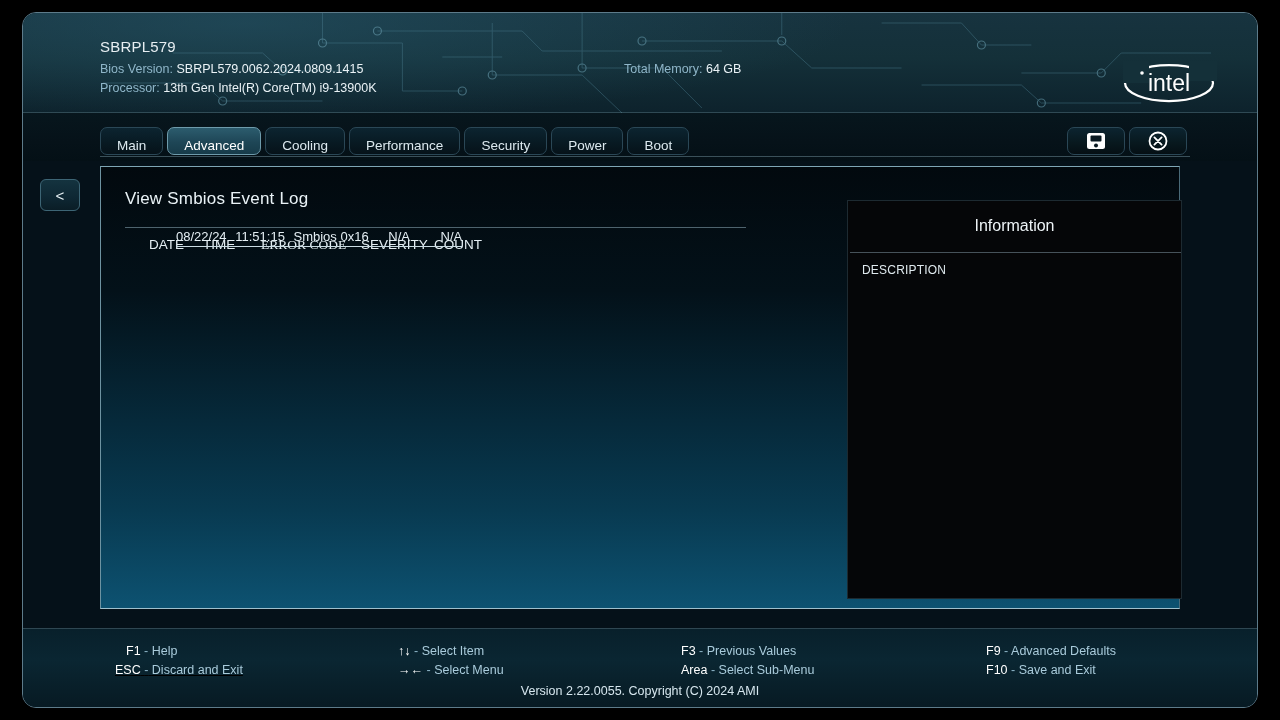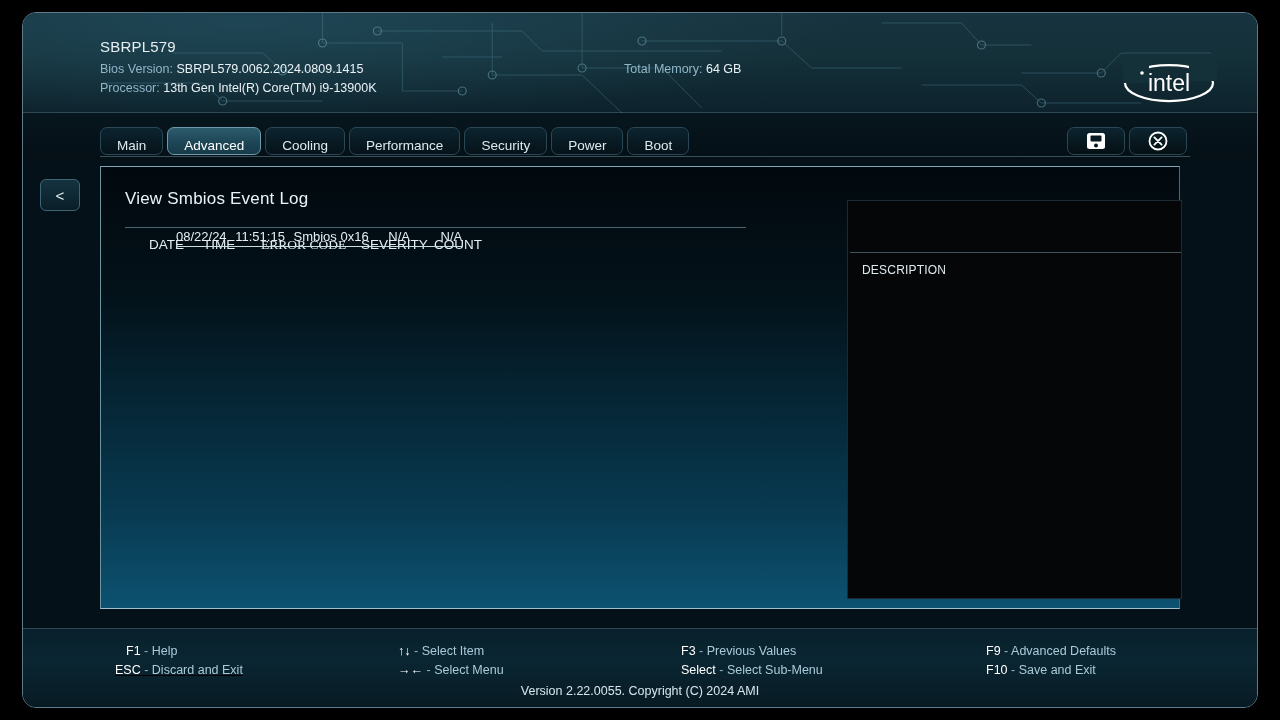--- a/index.html
+++ b/index.html
@@ -445,20 +445,21 @@
 
       <div class="log-row">
         <span class="cell cell-date">08/22/24</span>
         <span class="cell cell-time">11:51:15</span>
         <span class="cell cell-error">Smbios 0x16</span>
         <span class="cell cell-severity">N/A</span>
         <span class="cell cell-count">N/A</span>
       </div>
 
       <div id="info-panel">
+        <div id="info-title">Information</div>
         <div id="info-rule"></div>
         <div id="info-desc-label">DESCRIPTION</div>
       </div>
 
     </div>
 
     <div id="footer">
       <div class="hk" id="hk-c1r1">
         <span class="hk-key">F1</span>
         <span class="hk-sep">-</span>
@@ -478,21 +479,21 @@
         <span class="hk-key">→←</span>
         <span class="hk-sep">-</span>
         <span class="hk-desc">Select Menu</span>
       </div>
       <div class="hk" id="hk-c3r1">
         <span class="hk-key">F3</span>
         <span class="hk-sep">-</span>
         <span class="hk-desc">Previous Values</span>
       </div>
       <div class="hk" id="hk-c3r2">
-        <span class="hk-key">Select</span>
+        <span class="hk-key">Area</span>
         <span class="hk-sep">-</span>
         <span class="hk-desc">Select Sub-Menu</span>
       </div>
       <div class="hk" id="hk-c4r1">
         <span class="hk-key">F9</span>
         <span class="hk-sep">-</span>
         <span class="hk-desc">Advanced Defaults</span>
       </div>
       <div class="hk" id="hk-c4r2">
         <span class="hk-key">F10</span>

